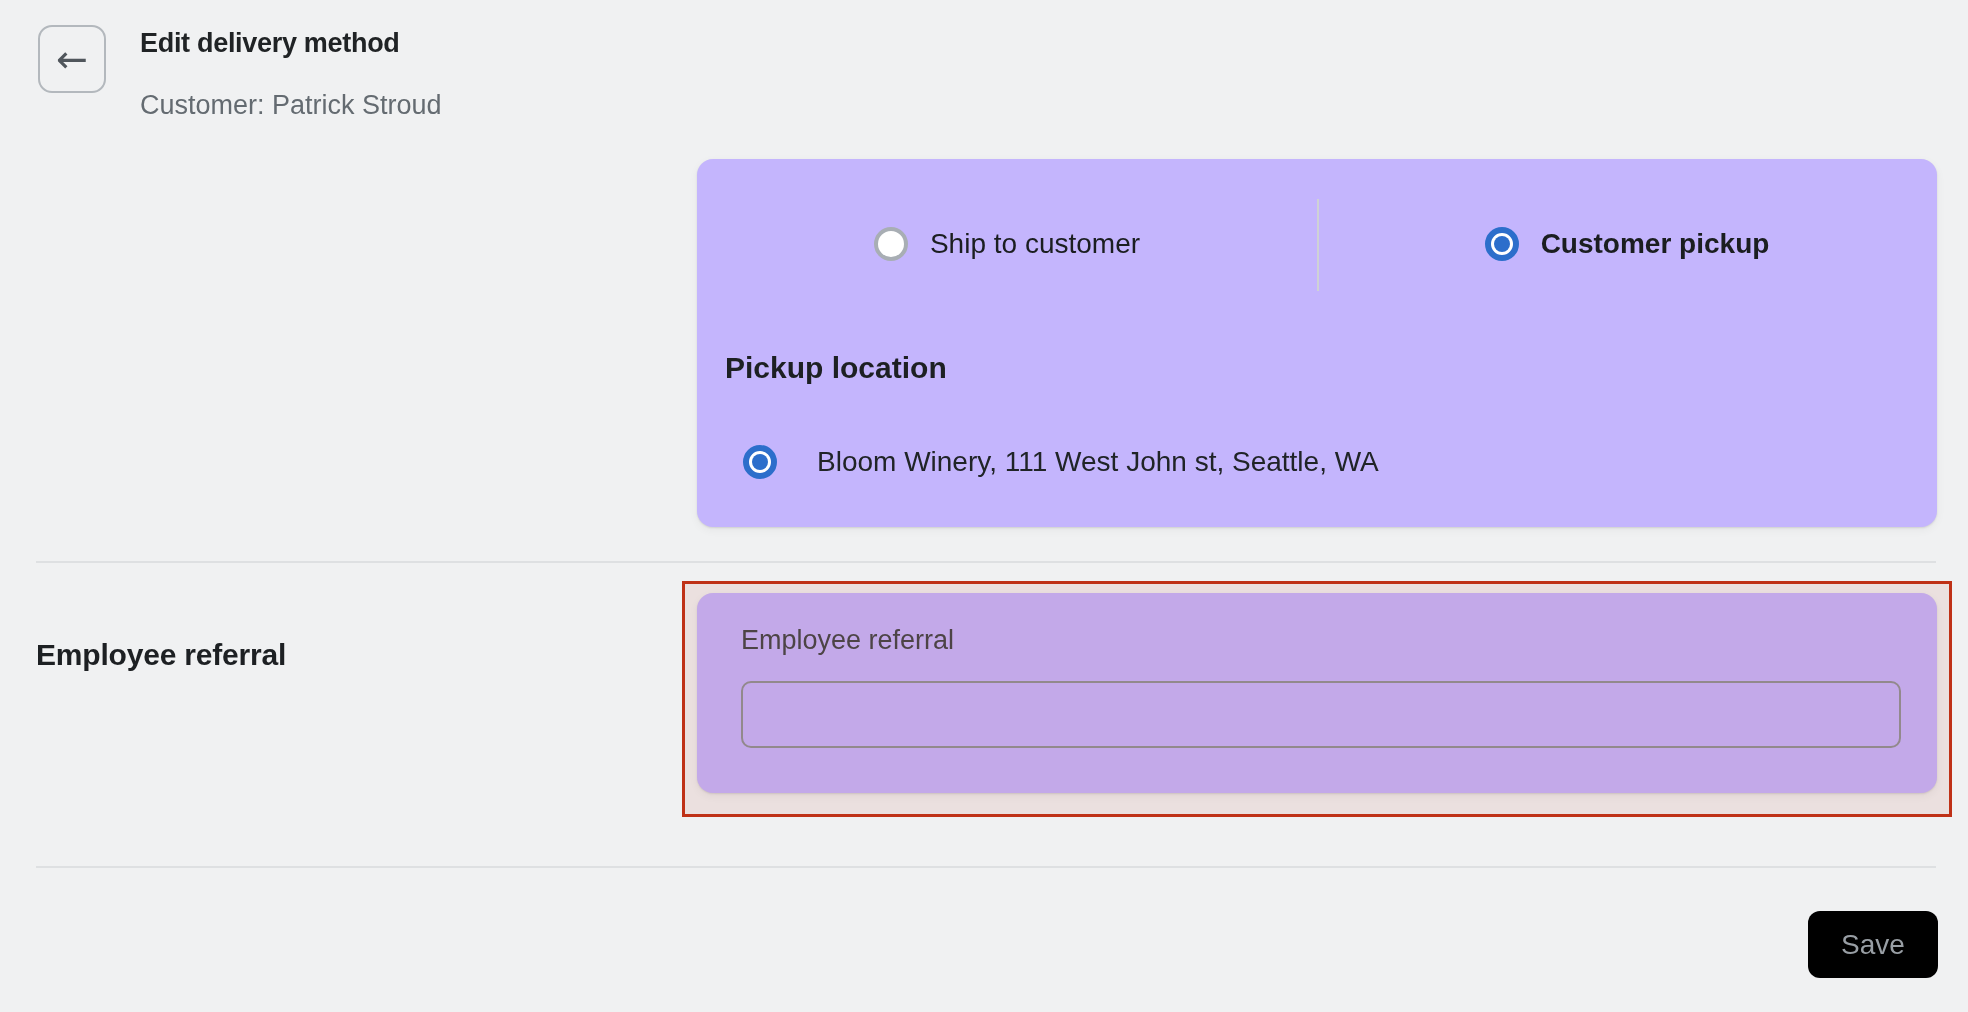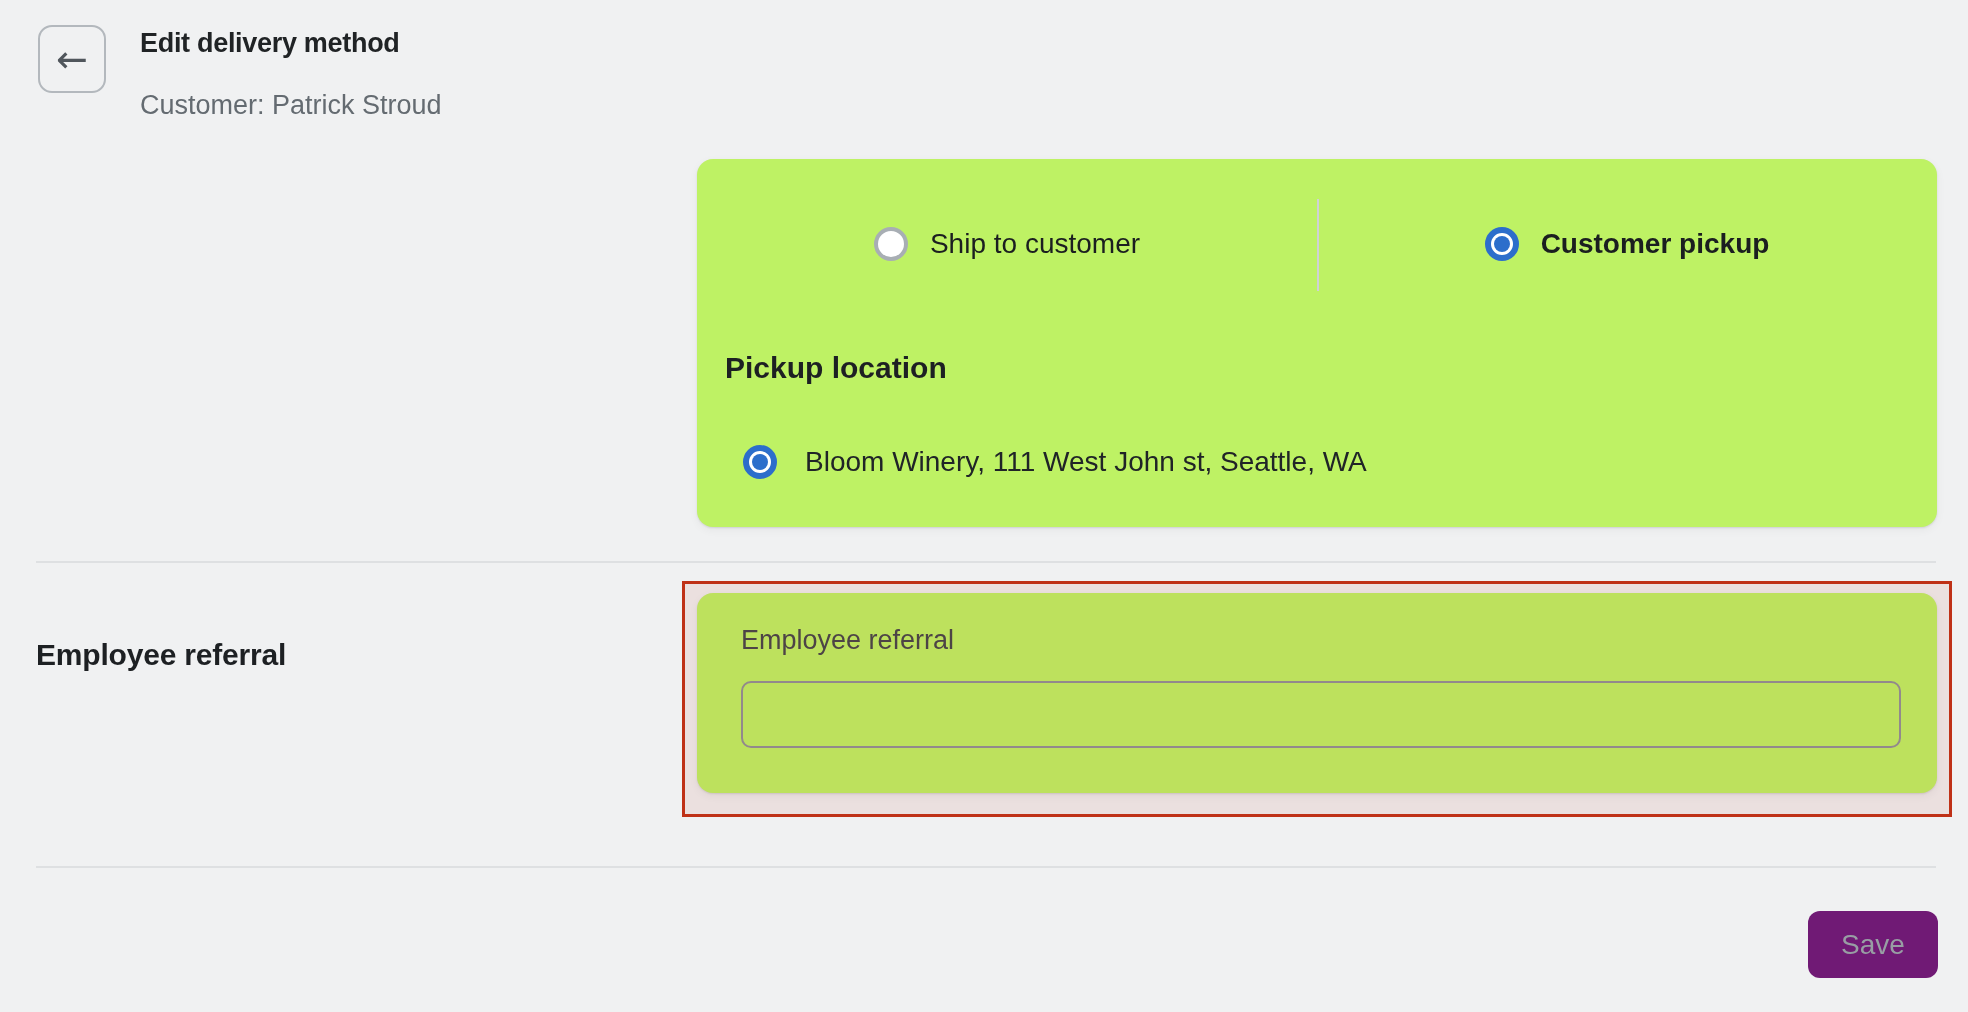--- a/index.html
+++ b/index.html
@@ -33,21 +33,21 @@
 
   
   .left-col { position: absolute; left: 36px; width: 590px; }
   .left-col.one { top: 204px; }
   .left-col.two { top: 638px; }
   .section-heading { font-size: 30px; font-weight: 700; color: #1d2023; letter-spacing: -0.2px; }
   .section-desc { margin-top: 37px; font-size: 27px; line-height: 42px; color: #5d6569; }
 
   
   .card {
-    background: #bef264; border-radius: 16px;
+    background: #c4b5fd; border-radius: 16px;
     box-shadow: 0 1px 2px rgba(0,0,0,0.10), 0 3px 10px rgba(0,0,0,0.05);
   }
   .card1 { position: absolute; left: 697px; top: 159px; width: 1240px; height: 368px; }
 
   .radio-row { position: relative; display: flex; height: 170px; align-items: center; }
   .radio-option {
     flex: 1; display: flex; justify-content: center; align-items: center;
     gap: 22px; font-size: 28px; color: #1b1e20; cursor: pointer;
   }
   .radio-option.selected { font-weight: 700; text-align: right; }
@@ -62,21 +62,21 @@
     content: ""; position: absolute; inset: 3px;
     border-radius: 50%; background: #2c6ecb;
   }
 
   .pickup-heading {
     position: absolute; left: 28px; top: 192px;
     font-size: 30px; font-weight: 700; color: #1d2023;
   }
   .location-row {
     position: absolute; left: 46px; top: 286px;
-    display: flex; align-items: center; gap: 28px;
+    display: flex; align-items: center; gap: 40px;
     font-size: 28px; color: #202427; cursor: pointer;
   }
 
   
   .h-divider { position: absolute; left: 36px; width: 1900px; height: 2px; background: #dee0e2; }
   .h-divider.mid { top: 561px; }
   .h-divider.bottom { top: 866px; }
 
   
   .annotation-box {
@@ -103,21 +103,21 @@
     border: 2px solid #8f9297; border-radius: 10px;
     background: transparent;
     font-size: 27px; font-family: "Liberation Sans", sans-serif;
     color: #2c2f31; padding: 0 20px; outline: none;
   }
 
   
   .save-btn {
     position: absolute; left: 1808px; top: 911px;
     width: 130px; height: 67px;
-    background: #701a75; border: none; border-radius: 12px;
+    background: #000000; border: none; border-radius: 12px;
     font-size: 28px; font-weight: 500; color: #989ea4;
     font-family: "Liberation Sans", sans-serif;
     cursor: default;
   }
 </style>
 </head>
 <body>
 
 <button class="back-btn">
   <span>←</span>

